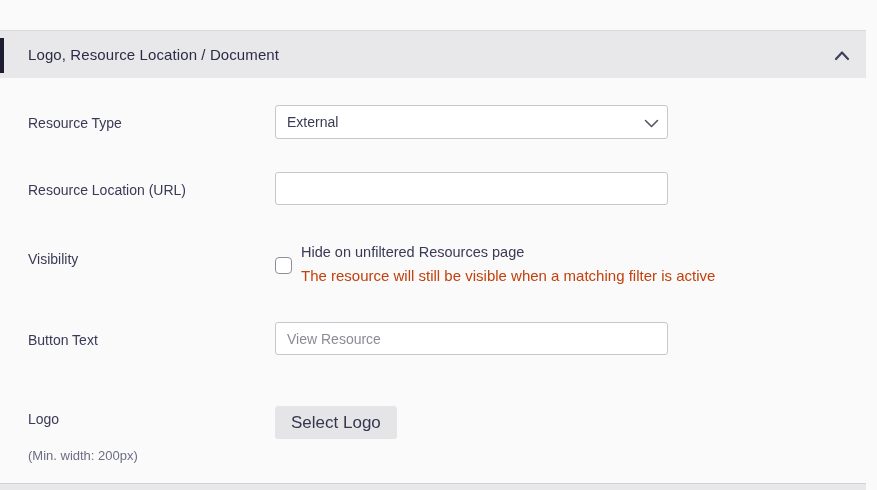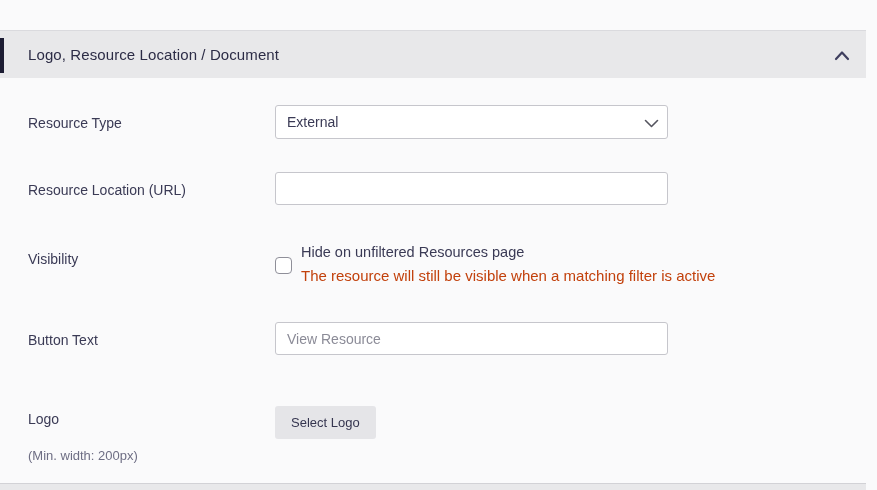--- a/index.html
+++ b/index.html
@@ -102,21 +102,21 @@
     position: absolute; left: 301px; top: 189px;
     font-size: 15px; color: #c2410c; line-height: 17px;
   }
 
   .select-logo-btn {
     position: absolute; left: 275px; top: 328px;
     height: 33px; padding: 0 16px;
     background: #e5e5e8;
     border: none; border-radius: 3px;
     font-family: "Liberation Sans", sans-serif;
-    font-size: 13px; color: #35354f;
+    font-size: 17px; color: #35354f;
     cursor: pointer;
   }
 
   
   .next-panel-strip {
     position: absolute; top: 483px; left: 0;
     width: 866px; height: 7px;
     background: #e8e8ea;
     border-top: 1px solid #d2d2d6;
   }

